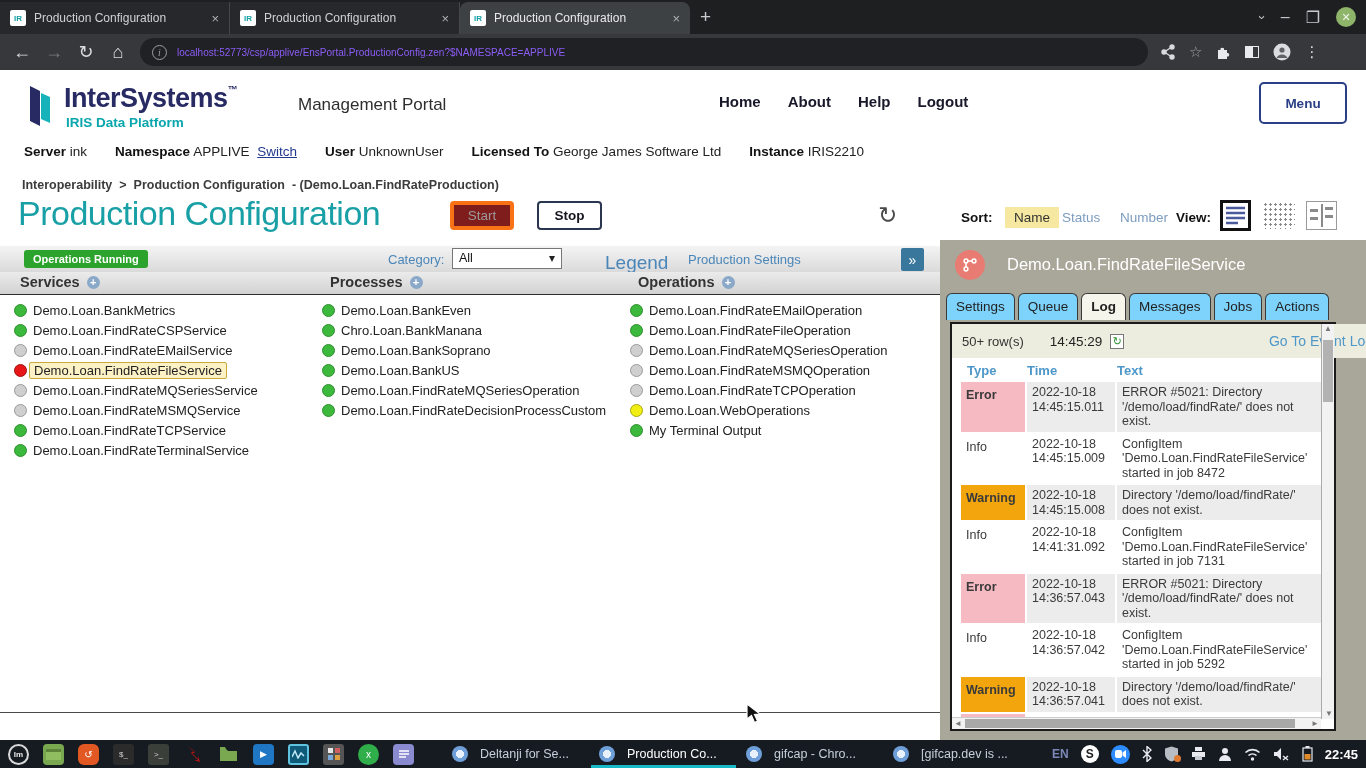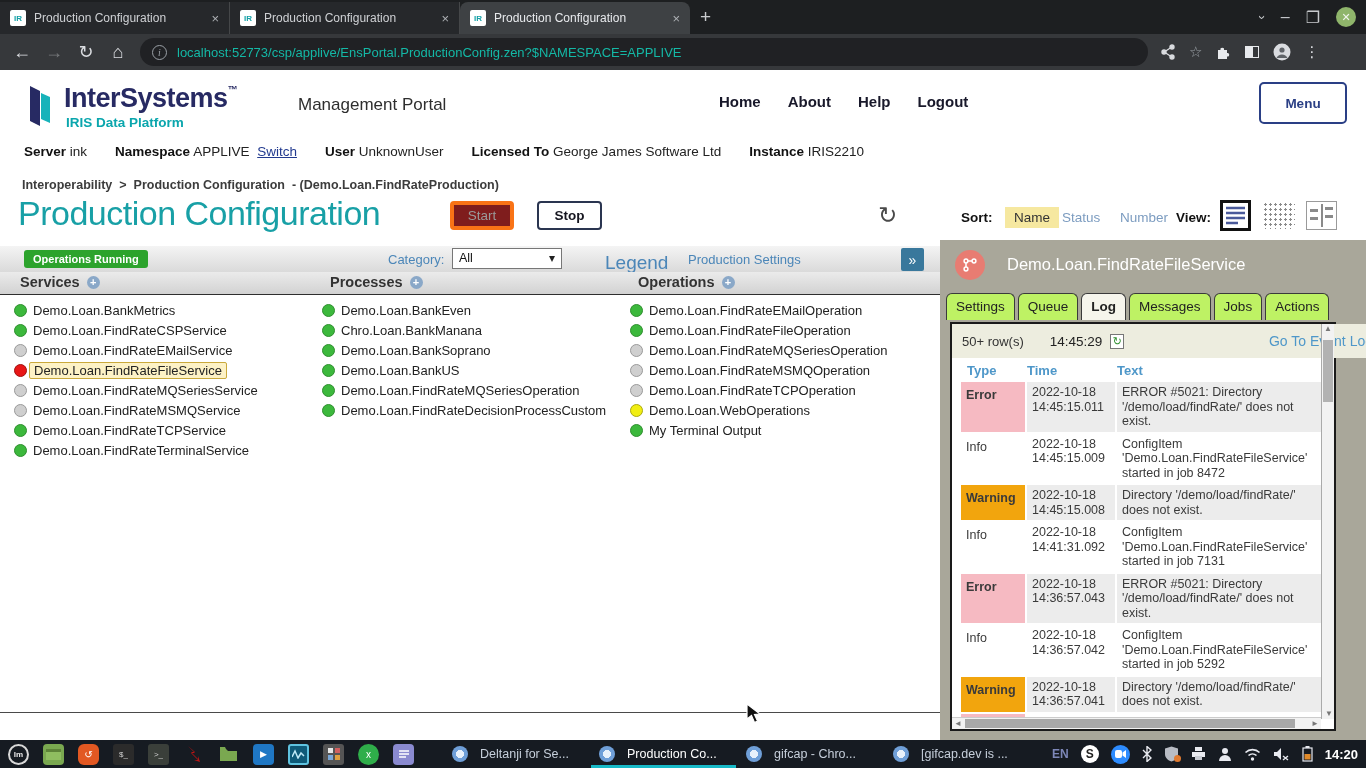--- a/index.html
+++ b/index.html
@@ -17,21 +17,21 @@
   .tabclose { color:#aeb1b5; font-size:13px; padding:0 2px; }
   .newtab { color:#c8cacd; font-size:19px; margin:0 0 6px 10px; }
   .winctl { position:absolute; right:0; top:0; height:34px; display:flex; align-items:center; gap:16px; padding-right:10px; color:#c8cacd; }
   .chev { display:inline-block; transform:rotate(90deg); font-size:13px; }
   .closecircle { width:20px; height:20px; border-radius:50%; background:#8fb56b; color:#f2f5ee; font-size:11px; display:flex; align-items:center; justify-content:center; }
 
   .toolbar { left:0; top:34px; width:1366px; height:36px; background:#36383b; display:flex; align-items:center; }
   .navic { color:#dadce0; font-size:18px; width:32px; text-align:center; }
   .navic.dis { color:#77797c; }
   .omnibox { width:1008px; height:28px; background:#202124; border-radius:14px; margin-left:6px; display:flex; align-items:center; padding:0 12px; gap:10px; }
-  .omnibox .url { color:#14b8a6; font-size:13px; white-space:nowrap; }
+  .omnibox .url { color:#8b5cf6; font-size:10px; white-space:nowrap; }
   .infoi { width:15px; height:15px; border:1.5px solid #9aa0a6; border-radius:50%; color:#9aa0a6; font-size:10px; display:flex; align-items:center; justify-content:center; font-style:italic; font-family:"Liberation Serif",serif; }
   .tbicons { display:flex; align-items:center; gap:13px; margin-left:12px; }
   .tbicons svg { display:block; }
   .kebab { color:#dadce0; font-size:15px; letter-spacing:0; }
 
   
   .page { left:0; top:70px; width:1366px; height:670px; background:#fff; }
   .logo-mark { left:26px; top:12px; }
   .logo-text { left:64px; top:13px; color:#272a63; font-size:27px; font-weight:bold; letter-spacing:-0.5px; }
   .logo-tm { font-size:10px; vertical-align:14px; }
@@ -82,21 +82,21 @@
   .dot[data-status="warn"]  { background:#f1ee12; border-color:#aaa810; }
   .iname { font-size:13px; color:#222; white-space:nowrap; }
   .iname.sel { background:#fdf2c6; border:1.5px solid #caa93c; border-radius:2px; padding:0 4px; margin-left:-4px; }
   .mainline { left:0; top:642px; width:948px; height:0; border-top:1px solid #4a4a4a; }
 
   
   .panel { left:940px; top:170px; width:426px; height:500px; background:#a9a79a; }
   .pcircle { left:15px; top:10px; width:30px; height:30px; border-radius:50%; background:#e87c72; display:flex; align-items:center; justify-content:center; }
   .ptitle { left:67px; top:15px; color:#fff; font-size:16.5px; white-space:nowrap; }
   .ptabs { left:6px; top:53px; display:flex; gap:3px; align-items:flex-end; }
-  .ptab { background:#bef264; border:1px solid #3a3a3a; border-bottom:none; border-radius:6px 6px 0 0; padding:5px 9px 6px; font-size:13.5px; color:#222; }
+  .ptab { background:#7dd3fc; border:1px solid #3a3a3a; border-bottom:none; border-radius:6px 6px 0 0; padding:5px 9px 6px; font-size:13.5px; color:#222; }
   .ptab.active { background:#f6f5ec; font-weight:bold; }
   .logbox { left:10px; top:82px; width:386px; height:409px; background:#fff; border:2px solid #1a1a1a; }
   .logstrip { left:0; top:0; width:458px; height:34px; background:#ededdf; display:flex; align-items:center; padding:0 18px 0 10px; gap:8px; }
   .rowcount { font-size:13px; color:#333; }
   .rtime { font-size:13.5px; color:#222; margin-left:18px; }
   .ricon { width:14px; height:15px; background:#fff; border:1px solid #777; color:#2f8f2f; font-size:11px; line-height:13px; text-align:center; }
   .gotolog { margin-left:auto; color:#4e97c9; font-size:14px; display:flex; align-items:center; gap:5px; }
   .goarrow { width:14px; height:14px; background:#5b9bd5; border-radius:2px; color:#fff; font-size:10px; display:flex; align-items:center; justify-content:center; }
   .logtable { left:9px; top:34px; width:365px; height:361px; overflow:hidden; }
   .lhead { display:flex; gap:2px; height:24px; align-items:center; }
@@ -594,17 +594,17 @@
             <path d="M10 9 L15 13 M15 9 L10 13" stroke="#e8eaf0" stroke-width="1.4"></path>
           </svg>
         </span>
       <span>
           <svg width="11" height="16" viewBox="0 0 11 16">
             <rect x="3.5" y="0" width="4" height="2" fill="#e8eaf0"></rect>
             <rect x="1" y="2" width="9" height="13" fill="none" stroke="#e8eaf0" stroke-width="1.2"></rect>
             <rect x="2.5" y="8" width="6" height="5.5" fill="#e08a2a"></rect>
           </svg>
         </span>
-      <span class="clock">14:20</span>
+      <span class="clock">22:45</span>
     </div>
   </div>
 
 </div>
 
 </body></html>

